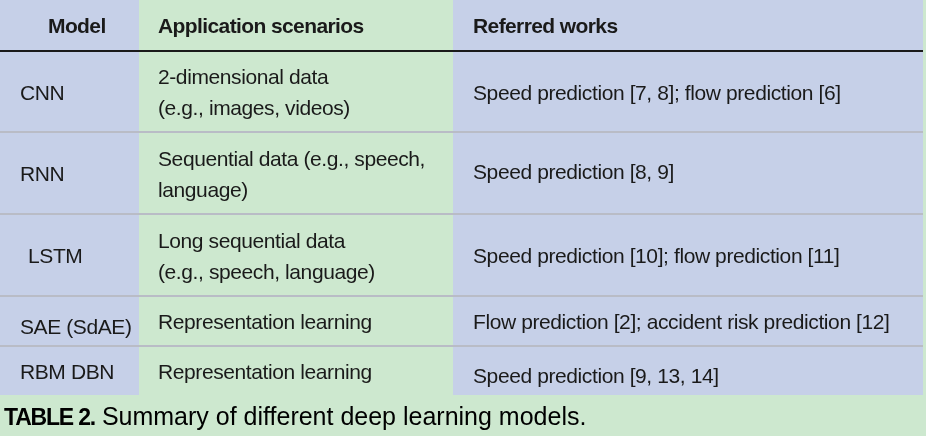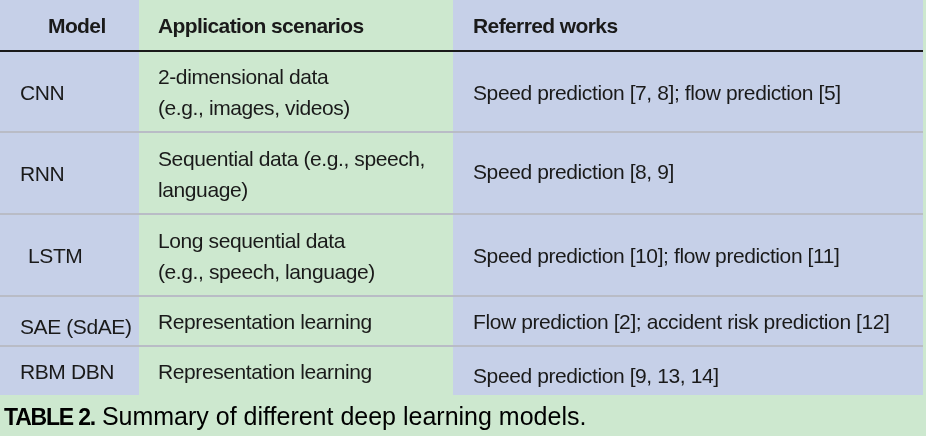--- a/index.html
+++ b/index.html
@@ -29,21 +29,21 @@
   <div class="cell hdr" style="left:158px;top:10px;height:31px;">Application scenarios</div>
   <div class="cell hdr" style="left:473px;top:10px;height:31px;">Referred works</div>
   <div class="hline head" style="top:50px;"></div>
 
   <div>
     <div class="cell" style="left:20px;top:52px;height:80px;">CNN</div>
     <div class="cell" style="left:158px;top:52px;height:80px;">
       <span>2-dimensional data</span>
       <span>(e.g., images, videos)</span>
     </div>
-    <div class="cell" style="left:473px;top:52px;height:80px;">Speed prediction [7, 8]; flow prediction [5]</div>
+    <div class="cell" style="left:473px;top:52px;height:80px;">Speed prediction [7, 8]; flow prediction [6]</div>
   </div>
   <div class="hline" style="top:131px;"></div>
 
   <div>
     <div class="cell" style="left:20px;top:133px;height:81px;">RNN</div>
     <div class="cell" style="left:158px;top:133px;height:81px;">
       <span>Sequential data (e.g., speech,</span>
       <span>language)</span>
     </div>
     <div class="cell" style="left:473px;top:133px;height:76px;">Speed prediction [8, 9]</div>

